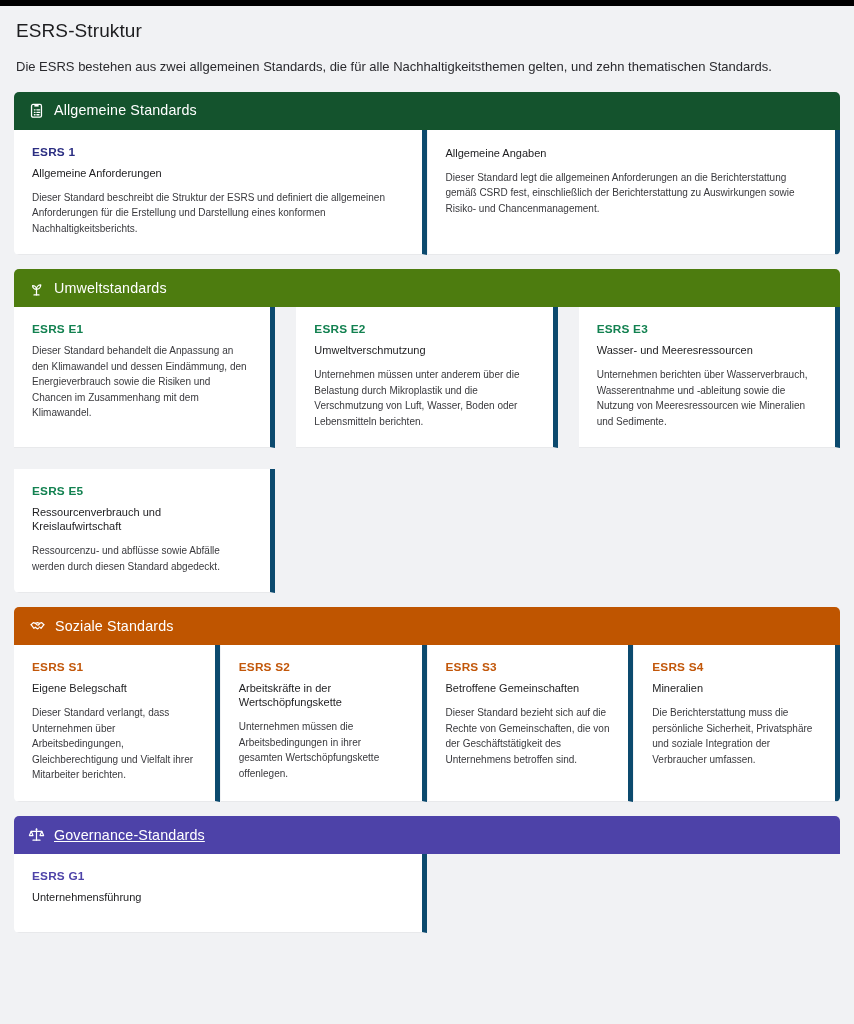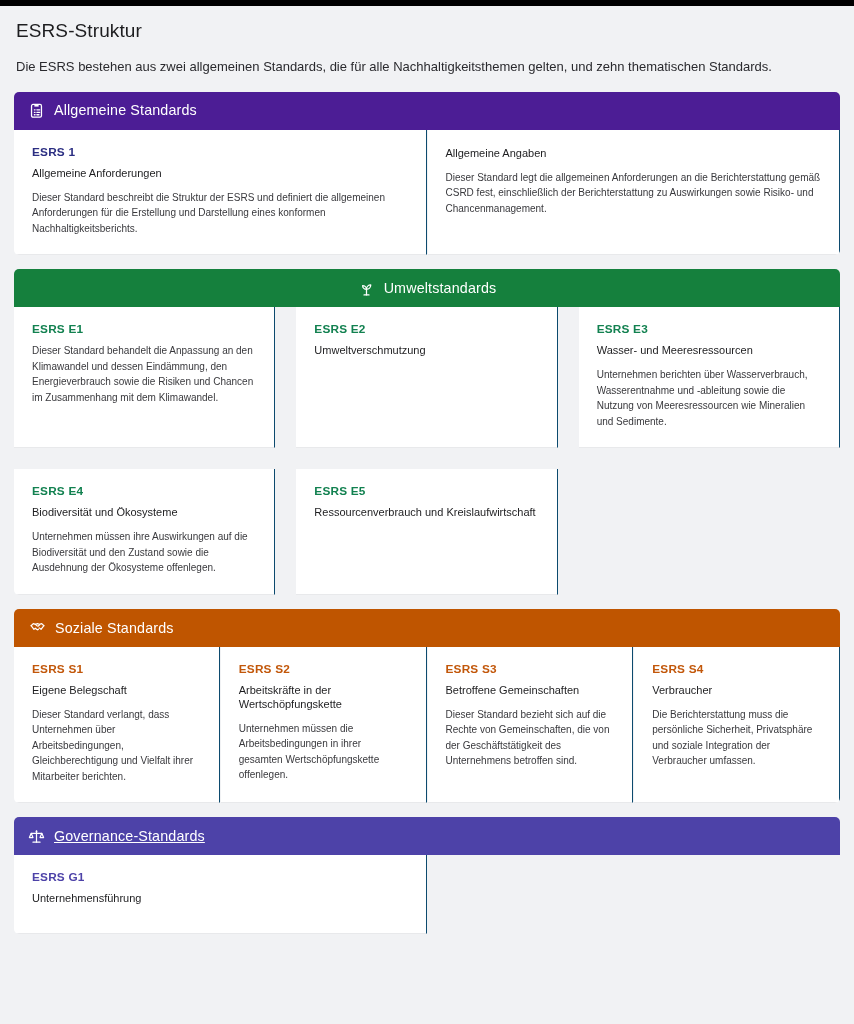--- a/index.html
+++ b/index.html
@@ -80,21 +80,21 @@
     background: transparent;
   }
   .cards.cols-2 { grid-template-columns: repeat(2, 1fr); }
   .cards.cols-3 { grid-template-columns: repeat(3, 1fr); gap: 21px; }
   .cards.cols-4 { grid-template-columns: repeat(4, 1fr); }
 
   .card {
     background: #ffffff;
     padding: 16px 18px 18px 18px;
     box-sizing: border-box;
-    border-right: 1px solid #0c4a6e;
+    border-right: 5px solid #0c4a6e;
     border-bottom: 1px solid #e8e9eb;
   }
   .card.ph {
     background: transparent;
     border-right: none;
     border-bottom: none;
   }
   .card-code {
     font-size: 11.8px;
     font-weight: bold;
@@ -110,23 +110,23 @@
     line-height: 1.28;
   }
   .card-desc {
     font-size: 10px;
     font-weight: 400;
     color: #39393d;
     line-height: 1.55;
   }
 
   
-  .sec-general .section-header { background: #4c1d95; margin-top: 12px; }
+  .sec-general .section-header { background: #14532d; margin-top: 12px; }
   .sec-general .card-code { color: #2b2e82; }
-  .sec-env .section-header { background: #15803d; justify-content: center; }
+  .sec-env .section-header { background: #4d7c0f; }
   .sec-env .card-code { color: #128150; }
   .sec-social .section-header { background: #bf5500; padding-left: 15px; }
   .sec-social .card-code { color: #c2570a; }
   .sec-gov .section-header { background: #4d42a8; text-decoration: underline; }
   .sec-gov .card-code { color: #4d42a8; }
 
   
   .cards > .card:first-child { border-bottom-left-radius: 0; }
   .section .cards { border-radius: 0 0 5px 5px; overflow: hidden; }
 </style>
@@ -175,34 +175,31 @@
           <span class="section-title">Umweltstandards</span>
         </div>
         <div class="cards cols-3">
           <div class="card">
             <div class="card-code">ESRS E1</div>
             <div class="card-desc">Dieser Standard behandelt die Anpassung an den Klimawandel und dessen Eindämmung, den Energieverbrauch sowie die Risiken und Chancen im Zusammenhang mit dem Klimawandel.</div>
           </div>
           <div class="card">
             <div class="card-code">ESRS E2</div>
             <div class="card-name">Umweltverschmutzung</div>
+            <div class="card-desc">Unternehmen müssen unter anderem über die Belastung durch Mikroplastik und die Verschmutzung von Luft, Wasser, Boden oder Lebensmitteln berichten.</div>
           </div>
           <div class="card">
             <div class="card-code">ESRS E3</div>
             <div class="card-name">Wasser- und Meeresressourcen</div>
             <div class="card-desc">Unternehmen berichten über Wasserverbrauch, Wasserentnahme und -ableitung sowie die Nutzung von Meeresressourcen wie Mineralien und Sedimente.</div>
           </div>
           <div class="card">
-            <div class="card-code">ESRS E4</div>
-            <div class="card-name">Biodiversität und Ökosysteme</div>
-            <div class="card-desc">Unternehmen müssen ihre Auswirkungen auf die Biodiversität und den Zustand sowie die Ausdehnung der Ökosysteme offenlegen.</div>
-          </div>
-          <div class="card">
             <div class="card-code">ESRS E5</div>
             <div class="card-name">Ressourcenverbrauch und Kreislaufwirtschaft</div>
+            <div class="card-desc">Ressourcenzu- und abflüsse sowie Abfälle werden durch diesen Standard abgedeckt.</div>
           </div>
           <div class="card ph"></div>
         </div>
       </div>
       <div class="section sec-social">
         <div class="section-header">
           <span class="sec-icon">
             <svg viewBox="0 0 24 24" fill="none" stroke="currentColor" stroke-width="1.7" stroke-linecap="round" stroke-linejoin="round">
               <path d="M3 9.5l3-3 3.5 1 2.5-1 2.5 1 3.5-1 3 3"></path>
               <path d="M3 9.5l4 5 2-1.5 2.2 1.8c.6.5 1.4.4 1.9-.2l.3-.4"></path>
@@ -223,21 +220,21 @@
             <div class="card-name">Arbeitskräfte in der Wertschöpfungskette</div>
             <div class="card-desc">Unternehmen müssen die Arbeitsbedingungen in ihrer gesamten Wertschöpfungskette offenlegen.</div>
           </div>
           <div class="card">
             <div class="card-code">ESRS S3</div>
             <div class="card-name">Betroffene Gemeinschaften</div>
             <div class="card-desc">Dieser Standard bezieht sich auf die Rechte von Gemeinschaften, die von der Geschäftstätigkeit des Unternehmens betroffen sind.</div>
           </div>
           <div class="card">
             <div class="card-code">ESRS S4</div>
-            <div class="card-name">Verbraucher</div>
+            <div class="card-name">Mineralien</div>
             <div class="card-desc">Die Berichterstattung muss die persönliche Sicherheit, Privatsphäre und soziale Integration der Verbraucher umfassen.</div>
           </div>
         </div>
       </div>
       <div class="section sec-gov">
         <div class="section-header">
           <span class="sec-icon">
             <svg viewBox="0 0 24 24" fill="none" stroke="currentColor" stroke-width="1.7" stroke-linecap="round" stroke-linejoin="round">
               <path d="M12 4v16"></path>
               <path d="M7 20h10"></path>

